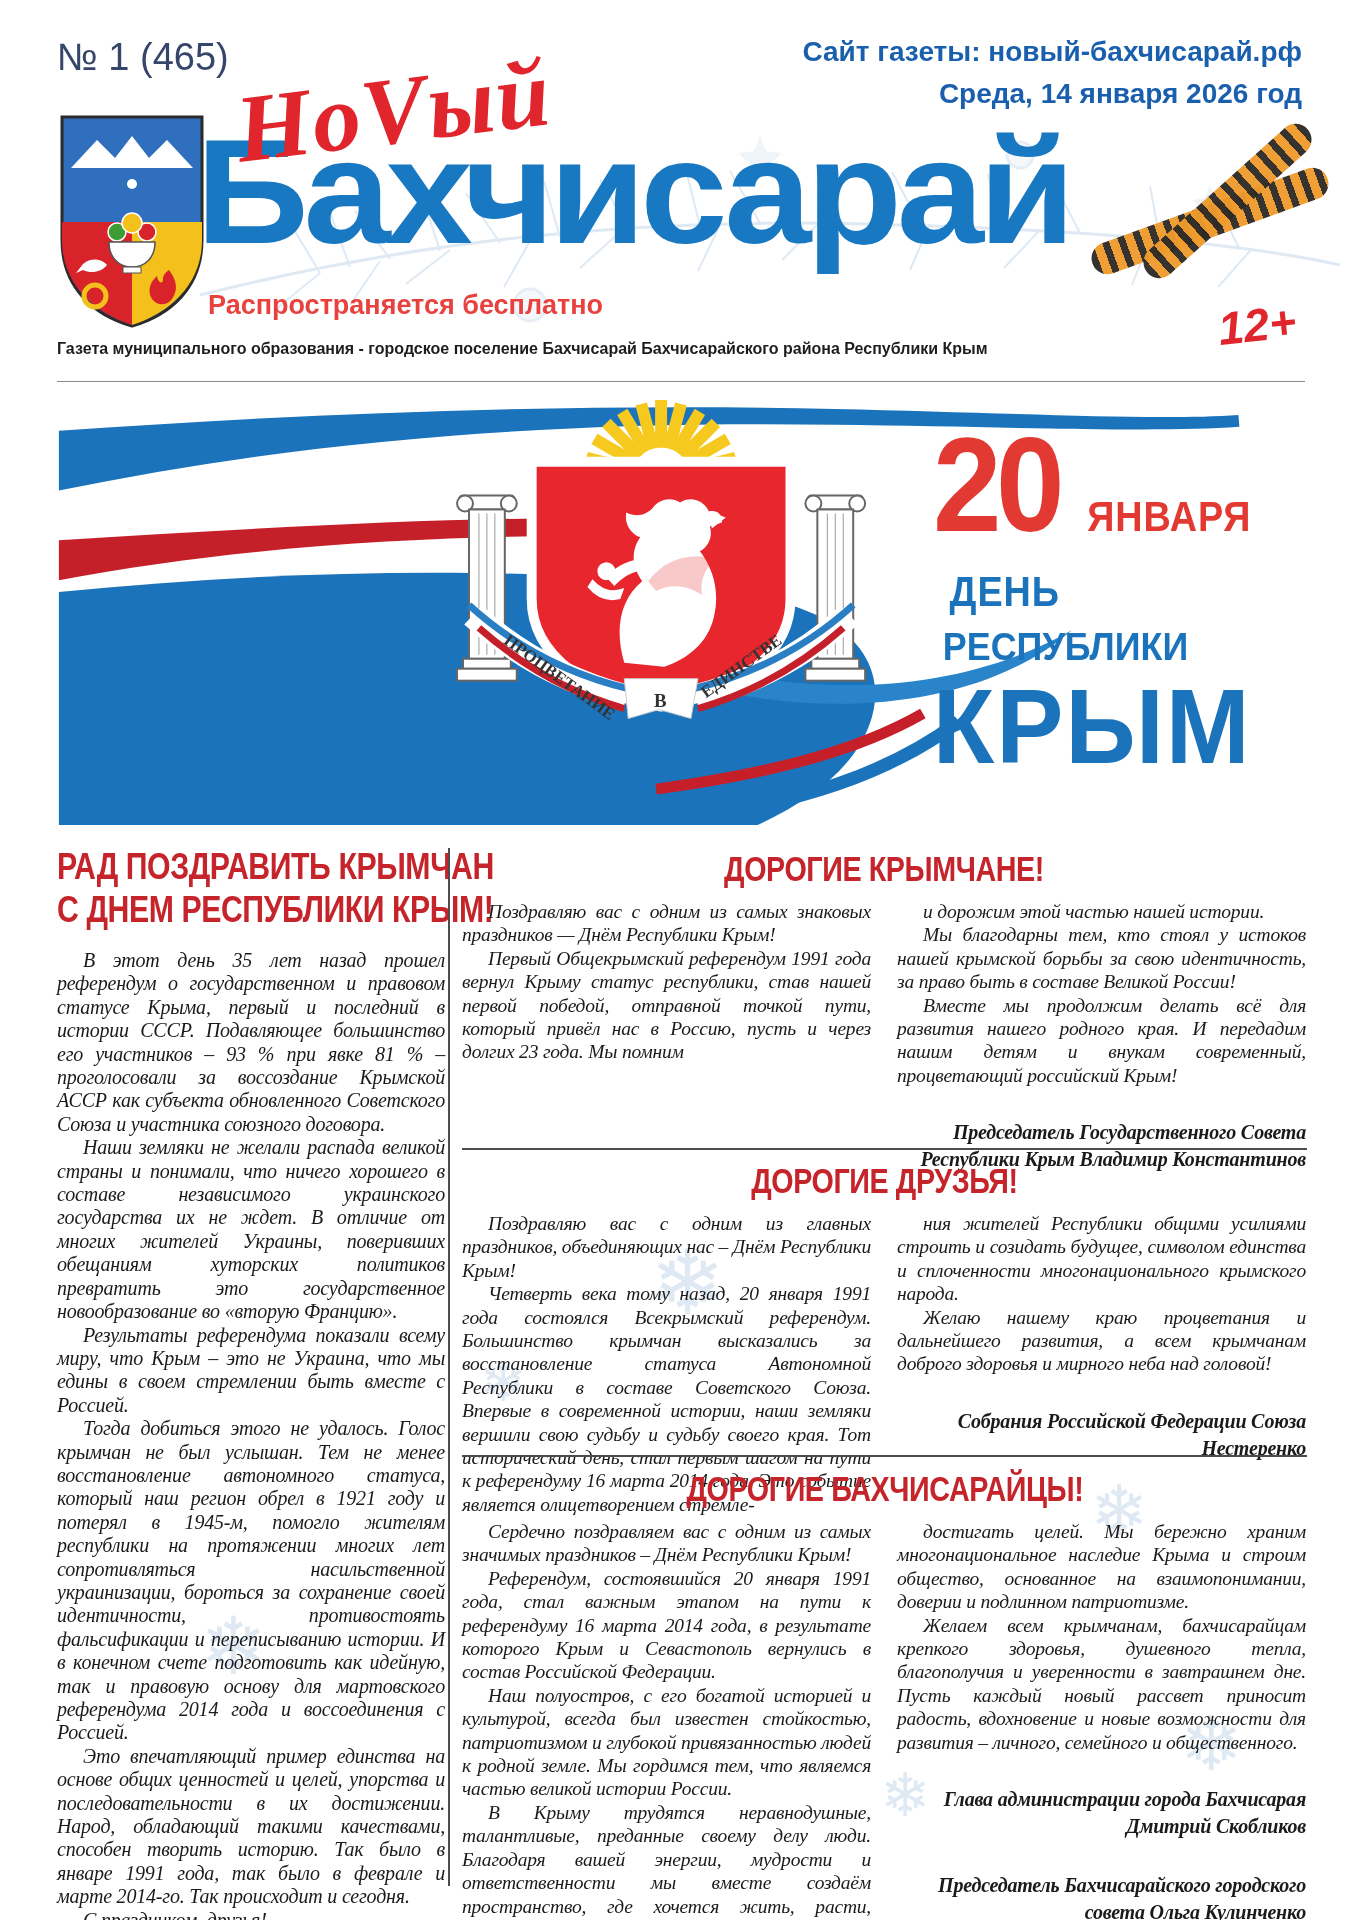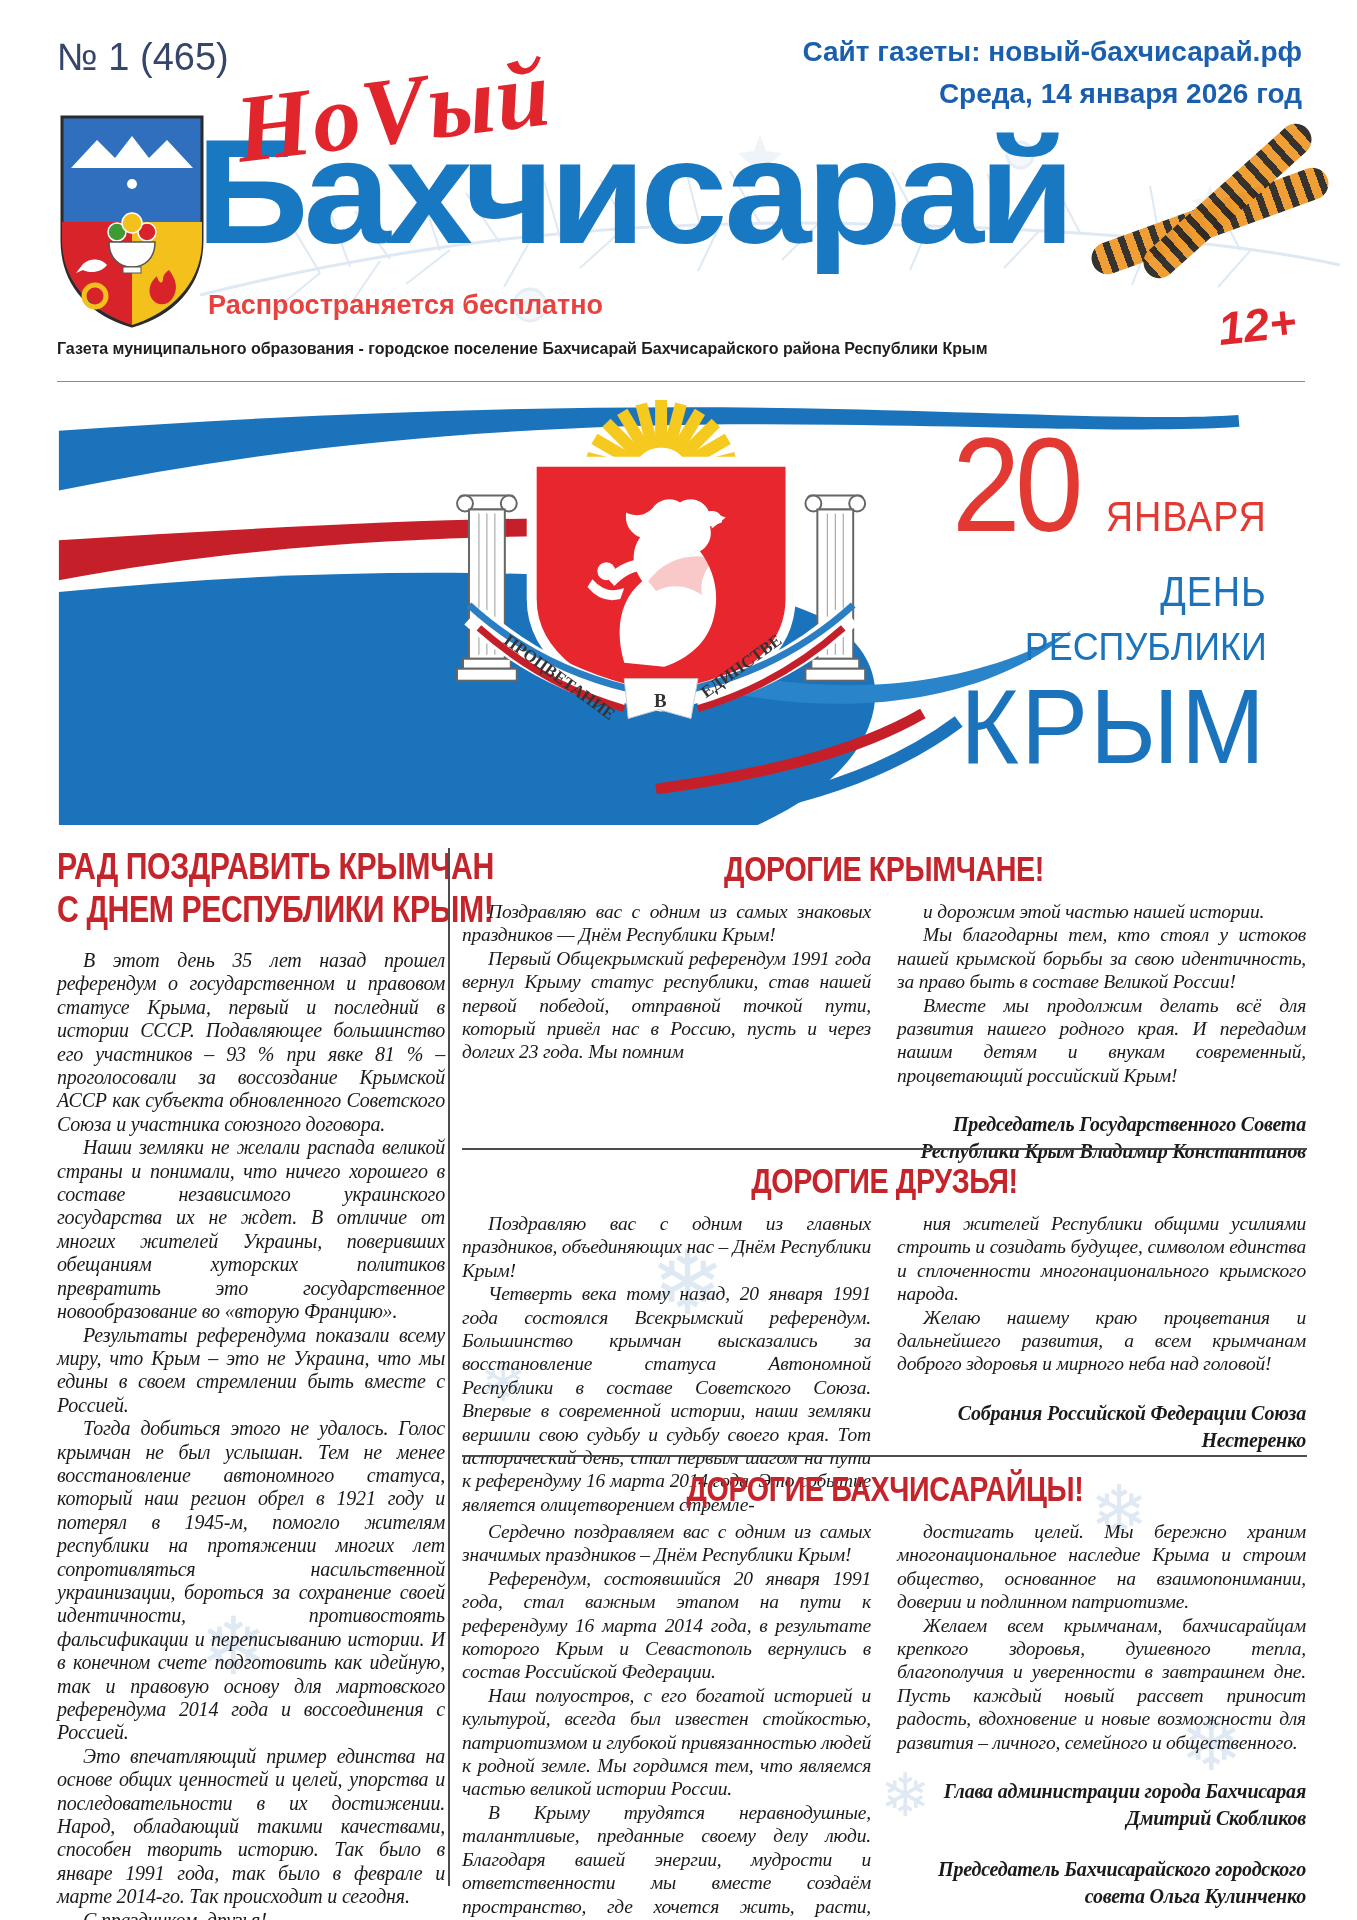--- a/index.html
+++ b/index.html
@@ -33,22 +33,22 @@
             background:repeating-linear-gradient(90deg,#2e2a26 0 7px,#ef9b2d 7px 16px);
             opacity:.96;}
   .band1{left:1085px;top:205px;width:250px;transform:rotate(-20deg);}
   .band2{left:1120px;top:185px;width:215px;transform:rotate(-42deg);}
 
   .branch{z-index:1;opacity:.75;}
   .flake{position:absolute;color:#dfe9f3;z-index:0;font-family:"DejaVu Sans",sans-serif;}
 
   
   .banner-svg{left:57px;top:395px;z-index:2;}
-  .banner-right{right:90px;top:418px;text-align:right;z-index:3;color:#1b74bb;
-                font-family:"Liberation Sans",sans-serif;font-weight:normal;}
+  .banner-right{right:106px;top:418px;z-index:3;color:#1b74bb;
+                font-family:"Liberation Sans",sans-serif;font-weight:bold;}
   .b-row{display:flex;align-items:baseline;justify-content:flex-end;}
   .b-day{font-size:134px;line-height:1;color:#e23a33;letter-spacing:-6px;
          display:inline-block;transform:scaleX(.92);transform-origin:right;}
   .b-month{font-size:42px;color:#e23a33;margin-left:10px;display:inline-block;
            transform:scaleX(.9);transform-origin:right;letter-spacing:1px;}
   .b-line1{font-size:42px;margin-top:16px;letter-spacing:1px;
            display:block;transform:scaleX(.9);transform-origin:right;}
   .b-line2{font-size:39px;margin-top:9px;letter-spacing:0px;
            display:block;transform:scaleX(.92);transform-origin:right;}
   .b-line3{font-size:106px;line-height:1;margin-top:4px;letter-spacing:2px;
@@ -56,21 +56,21 @@
 
   
   .body-text p{margin:0;text-align:justify;text-indent:26px;font-style:italic;}
   .left-article{left:57px;top:845px;width:388px;}
   .left-title{color:#c5242b;}
   .left-title .t{display:block;font-family:"Liberation Sans",sans-serif;font-weight:bold;
                  font-size:36px;line-height:43px;letter-spacing:-0.5px;white-space:nowrap;
                  transform:scaleX(.84);transform-origin:left;}
   .left-body{margin-top:18px;font-size:20px;line-height:23.4px;letter-spacing:-0.2px;}
   .signature{font-style:italic;font-weight:bold;font-size:20px;line-height:27px;}
-  .sig-right{margin-top:24px;text-align:right;}
+  .sig-right{margin-top:32px;text-align:right;}
   .sigline{display:block;}
 
   .vrule{left:448px;top:848px;width:2px;height:1038px;background:#4c4c4c;}
   .hrule{height:2px;background:#4c4c4c;}
 
   .r-article{left:462px;width:845px;}
   .sec-title{text-align:center;color:#c5242b;}
   .sec-title .t{display:inline-block;font-family:"Liberation Sans",sans-serif;font-weight:bold;
                 font-size:35px;line-height:38px;letter-spacing:-0.5px;white-space:nowrap;
                 transform:scaleX(.82);}

